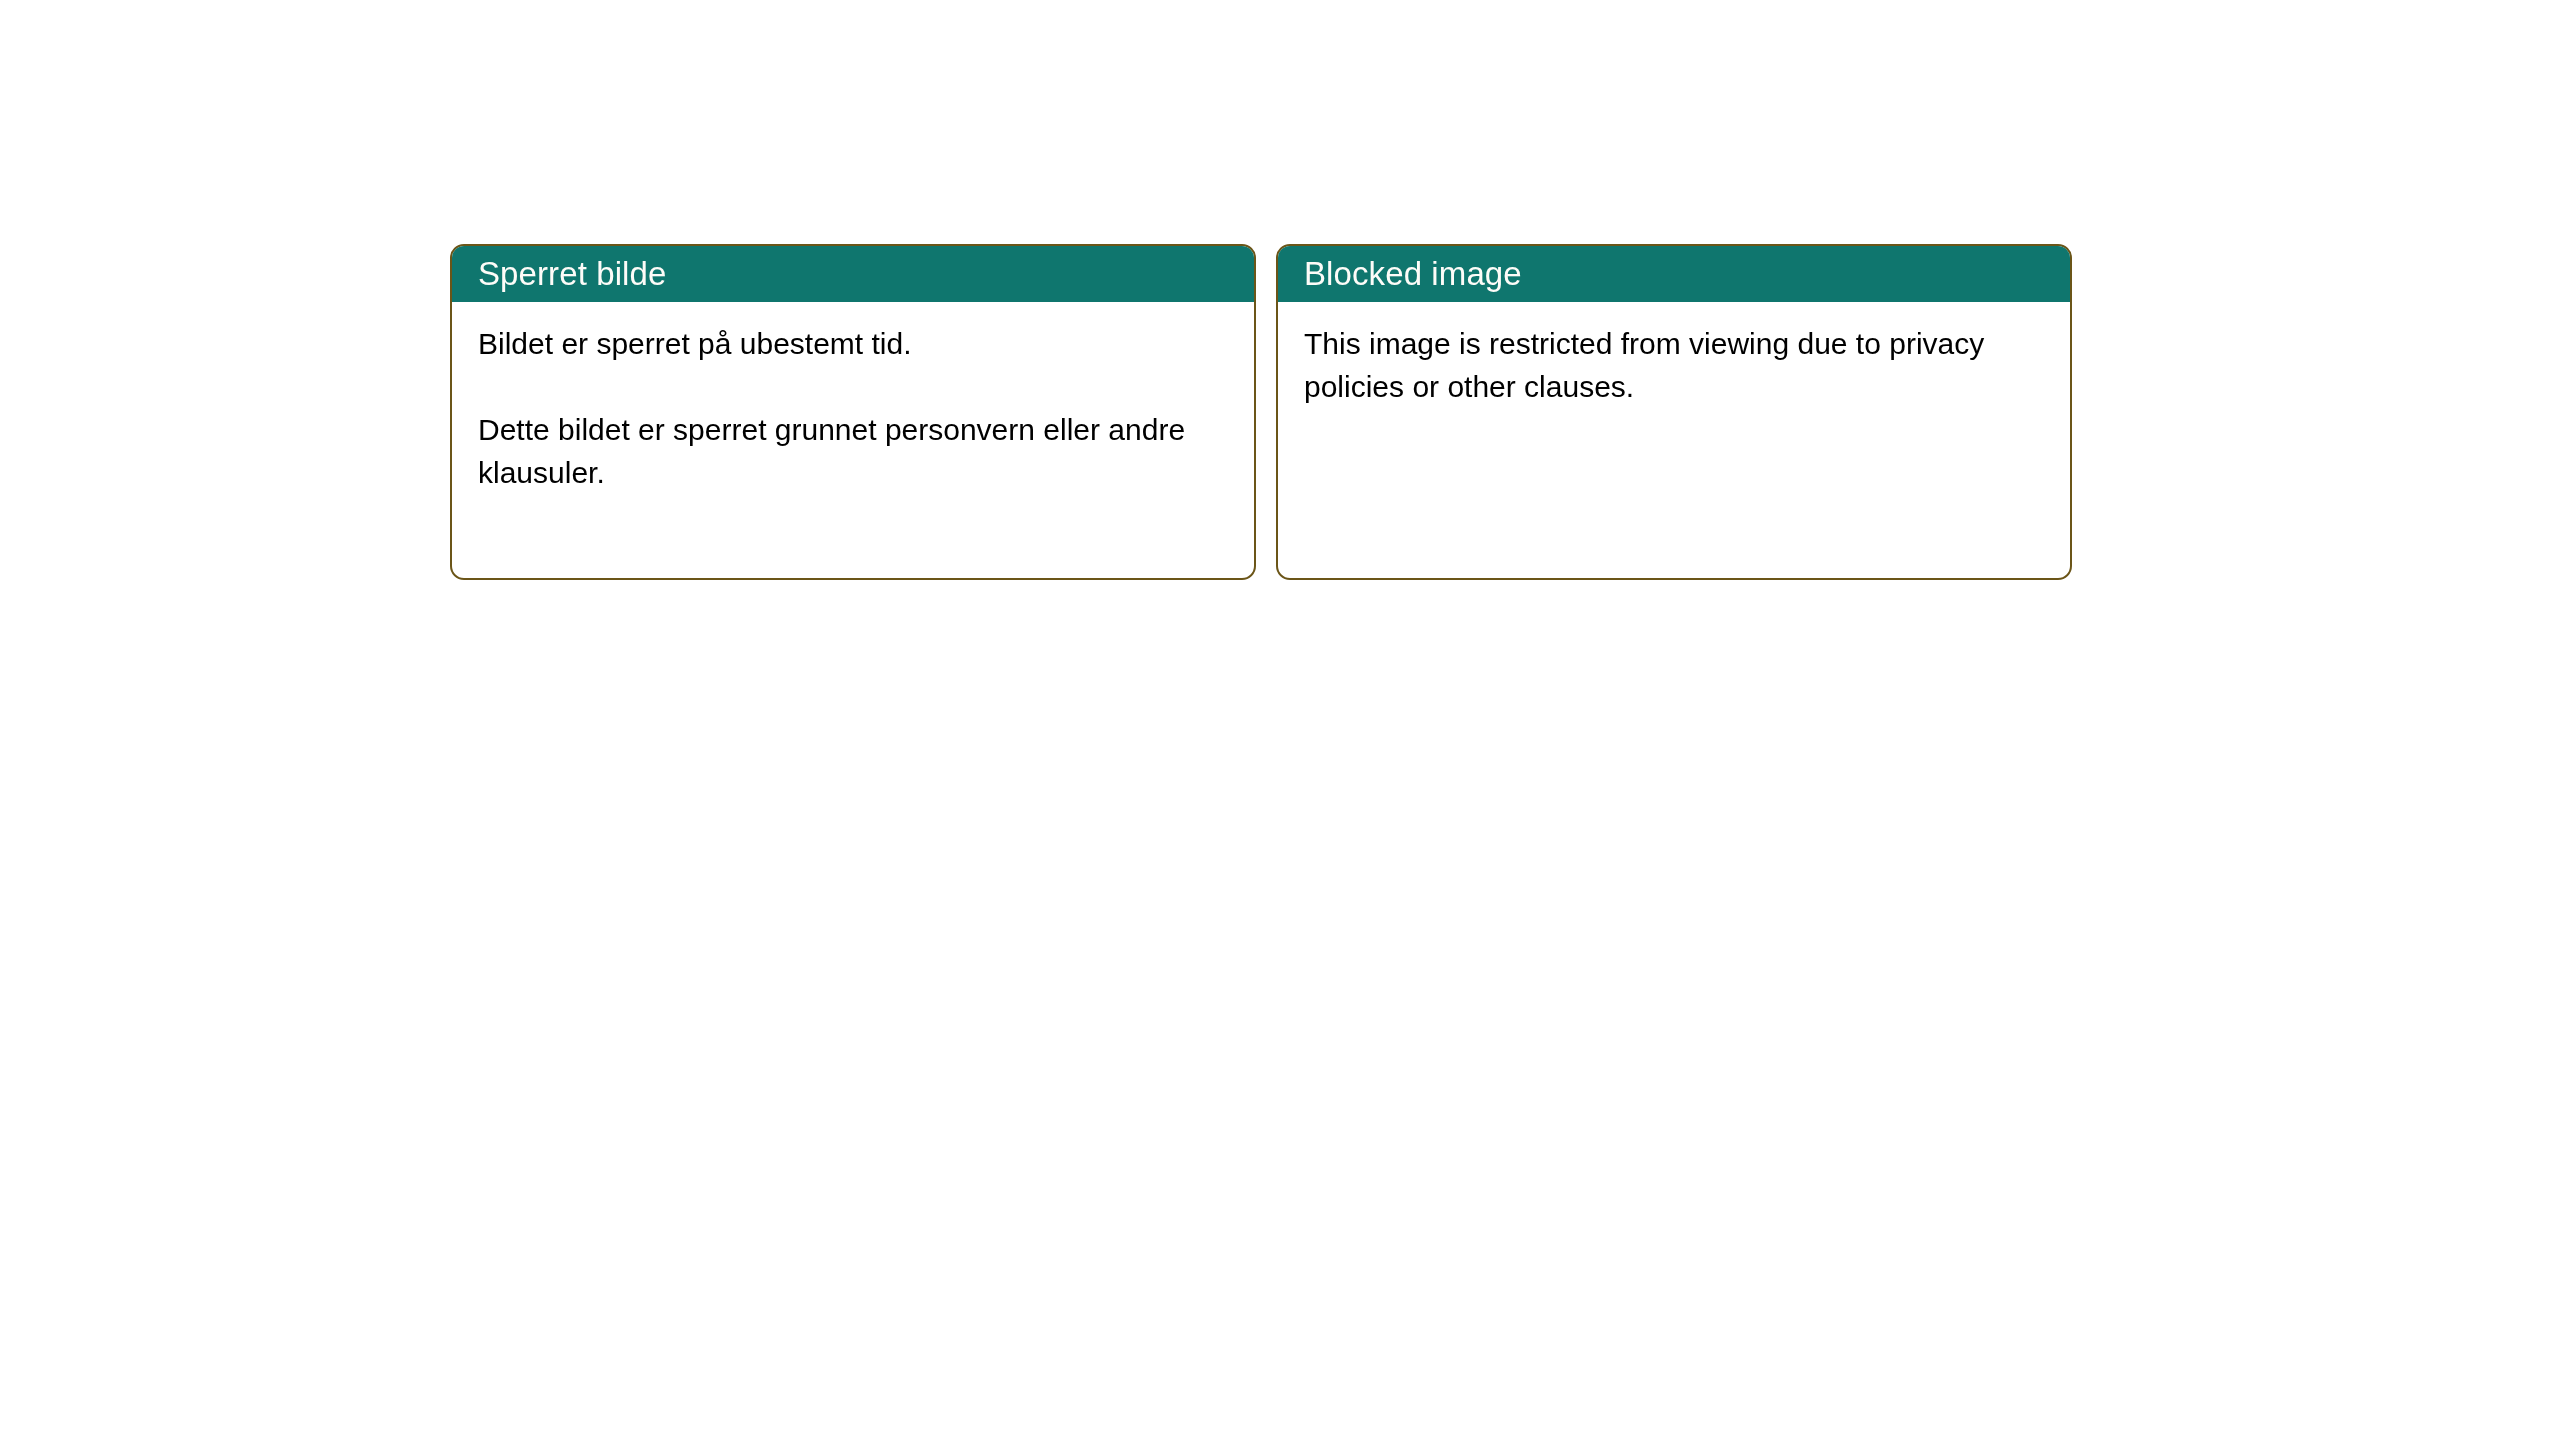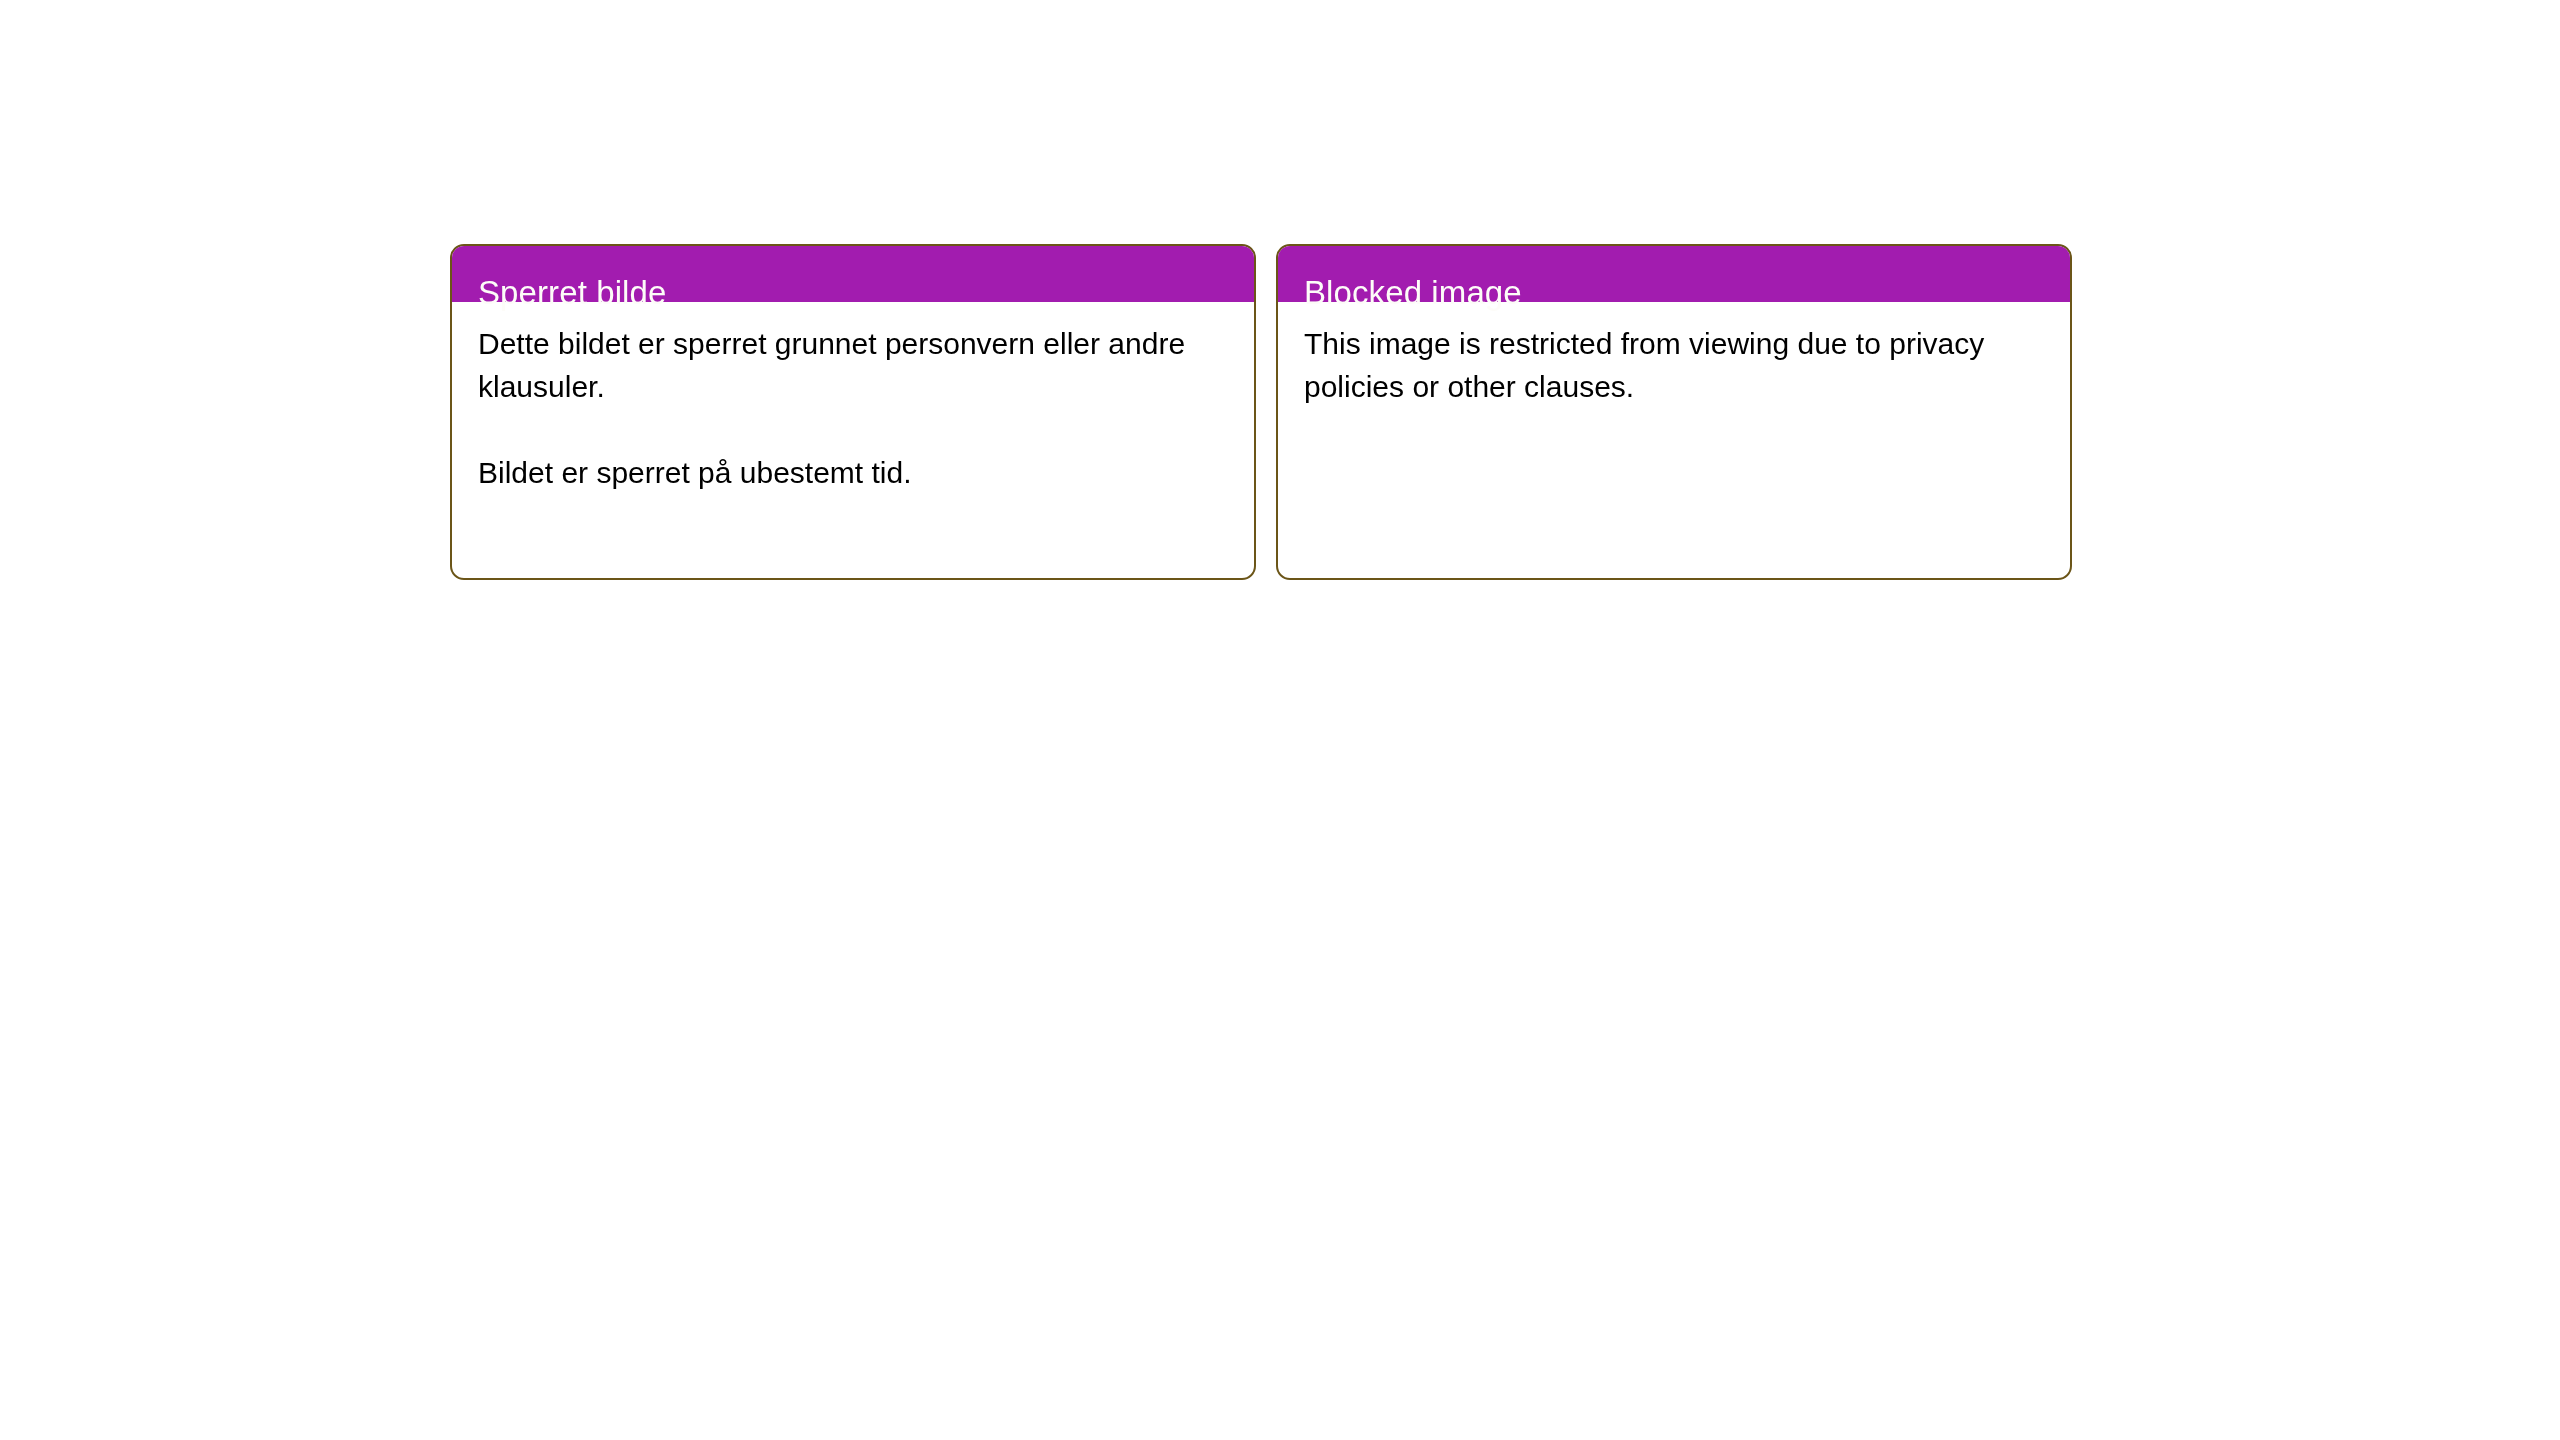--- a/index.html
+++ b/index.html
@@ -43,23 +43,23 @@
 
   .notice-card.card-en {
     left: 1276px;
     top: 244px;
     width: 796px;
     height: 336px;
   }
 
   .card-header {
     height: 56px;
-    background: #a21caf;
+    background: #0f766e;
     display: flex;
-    align-items: flex-start;
+    align-items: center;
     padding: 0 0 0 26px;
     box-sizing: border-box;
   }
 
   .card-title {
     color: #fdfcf8;
     font-size: 33px;
     line-height: 40px;
     font-weight: 400;
     letter-spacing: 0.1px;
@@ -86,22 +86,22 @@
 </head>
 <body>
 
 <div class="cards-area">
 
   <section class="notice-card card-no">
     <div class="card-header">
       <h2 class="card-title">Sperret bilde</h2>
     </div>
     <div class="card-body">
+      <p class="card-paragraph">Bildet er sperret på ubestemt tid.</p>
       <p class="card-paragraph">Dette bildet er sperret grunnet personvern eller andre klausuler.</p>
-      <p class="card-paragraph">Bildet er sperret på ubestemt tid.</p>
     </div>
   </section>
 
   <section class="notice-card card-en">
     <div class="card-header">
       <h2 class="card-title">Blocked image</h2>
     </div>
     <div class="card-body">
       <p class="card-paragraph">This image is restricted from viewing due to privacy policies or other clauses.</p>
     </div>

